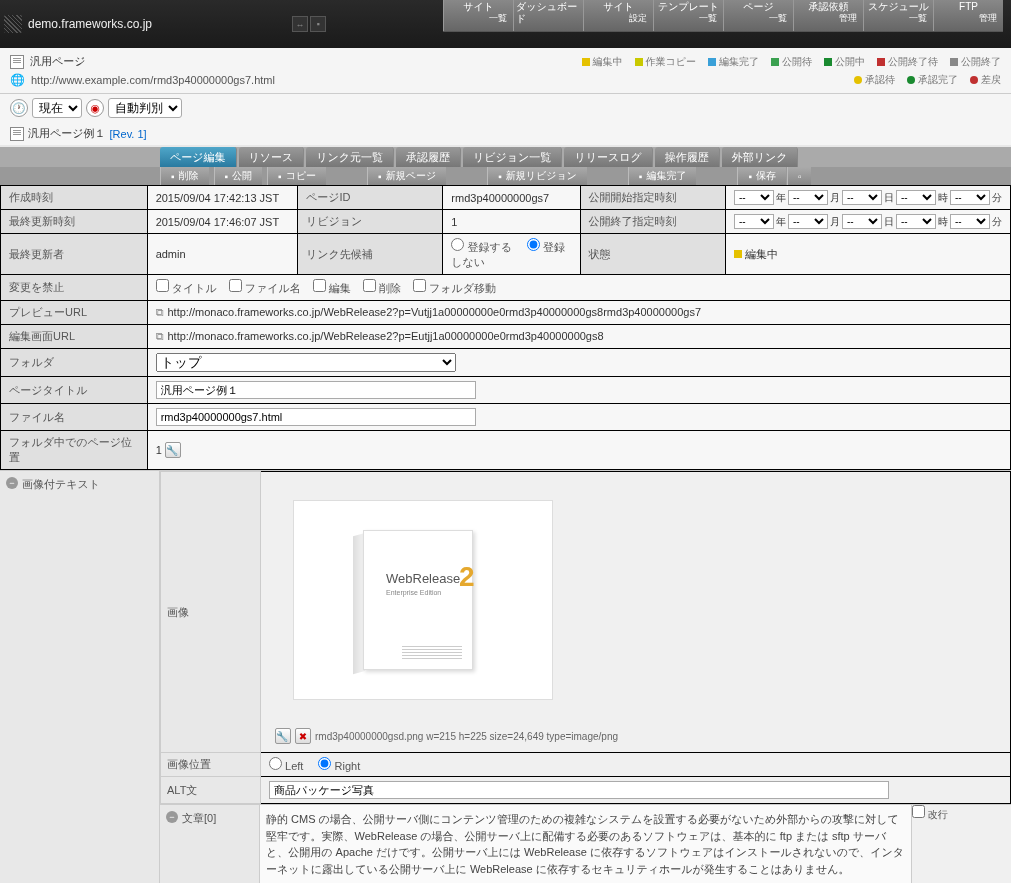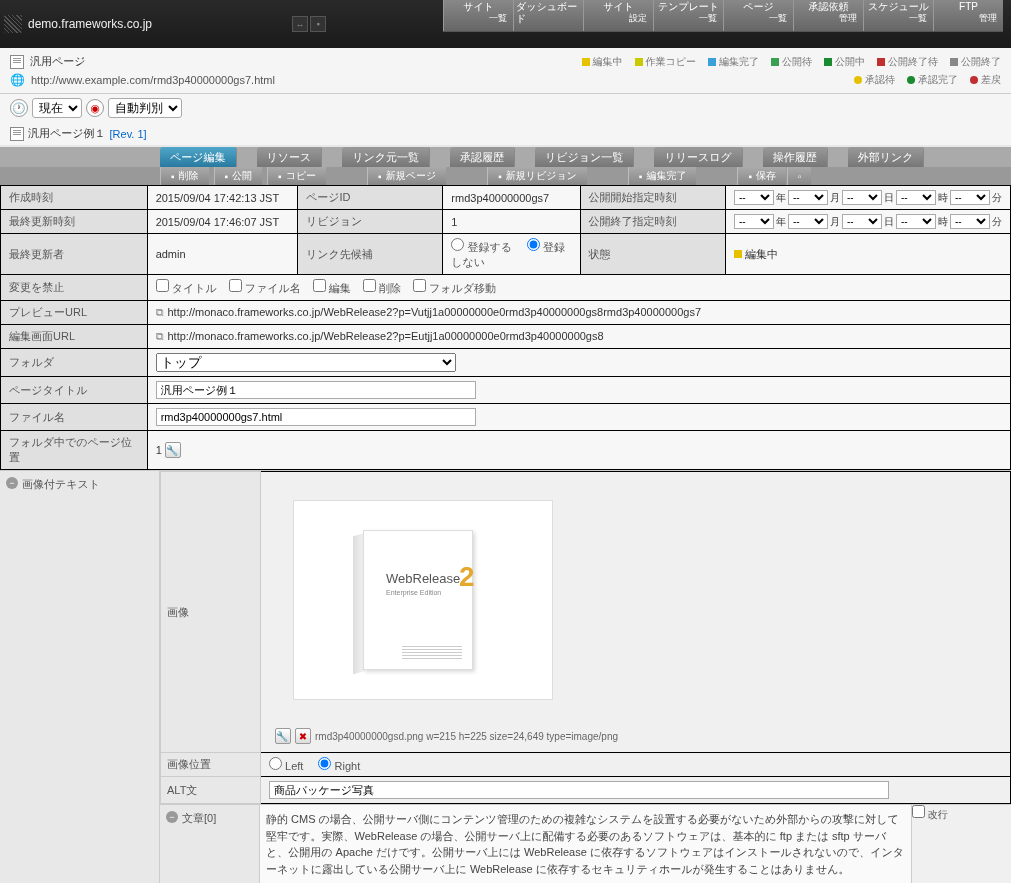--- a/index.html
+++ b/index.html
@@ -20,21 +20,21 @@
 .url-icon{color:#06c;font-size:12px}
 .status-row{margin-left:auto;display:flex;gap:12px;font-size:10px;color:#777}
 .status-row span{display:flex;align-items:center;gap:3px}
 .sq{width:8px;height:8px;display:inline-block}
 .toolbar2{display:flex;align-items:center;gap:4px;padding:4px 10px;background:#f5f5f5}
 .tool-icon{width:18px;height:18px;background:#fff;border:1px solid #999;border-radius:9px;display:flex;align-items:center;justify-content:center}
 .sel{font-size:12px;border:1px solid #aaa;border-radius:3px;background:#fff;padding:1px 2px}
 .rev-line{background:#f5f5f5;padding:4px 10px;display:flex;align-items:center;gap:4px}
 .rev-link{color:#06c}
 .tab-row{display:flex;background:#aaa;height:20px;margin-top:2px;padding-left:160px}
-.tab{padding:2px 10px;font-size:11px;background:linear-gradient(#999,#777);color:#fff;border-right:1px solid #888;margin-right:20px;border-radius:3px 3px 0 0;display:flex;align-items:center}
+.tab{padding:2px 10px;font-size:11px;background:linear-gradient(#999,#777);color:#fff;border-right:1px solid #888;margin-right:2px;border-radius:3px 3px 0 0;display:flex;align-items:center}
 .tab.active{background:linear-gradient(#4fa6c9,#2a7aa0)}
 .action-row{display:flex;height:18px;background:#999;padding-left:160px}
 .action{flex:0 0 auto;padding:0 10px;font-size:10px;background:linear-gradient(#aaa,#888);color:#fff;border-right:1px solid #999;border-left:1px solid #bbb;display:flex;align-items:center;gap:4px}
 .action .ico{font-size:10px}
 .spacer{flex:1;background:#999}
 table.grid{width:100%;border-collapse:collapse;font-size:11px}
 table.grid td{border:1px solid #000000;padding:4px 8px;background:#f0f0f0;vertical-align:middle}
 table.grid td.lab{background:#e0e0e0;color:#555;width:160px}
 table.grid td.val{background:#f7f7f7}
 .radio-lbl,.chk-lbl{margin-right:12px;color:#555}

